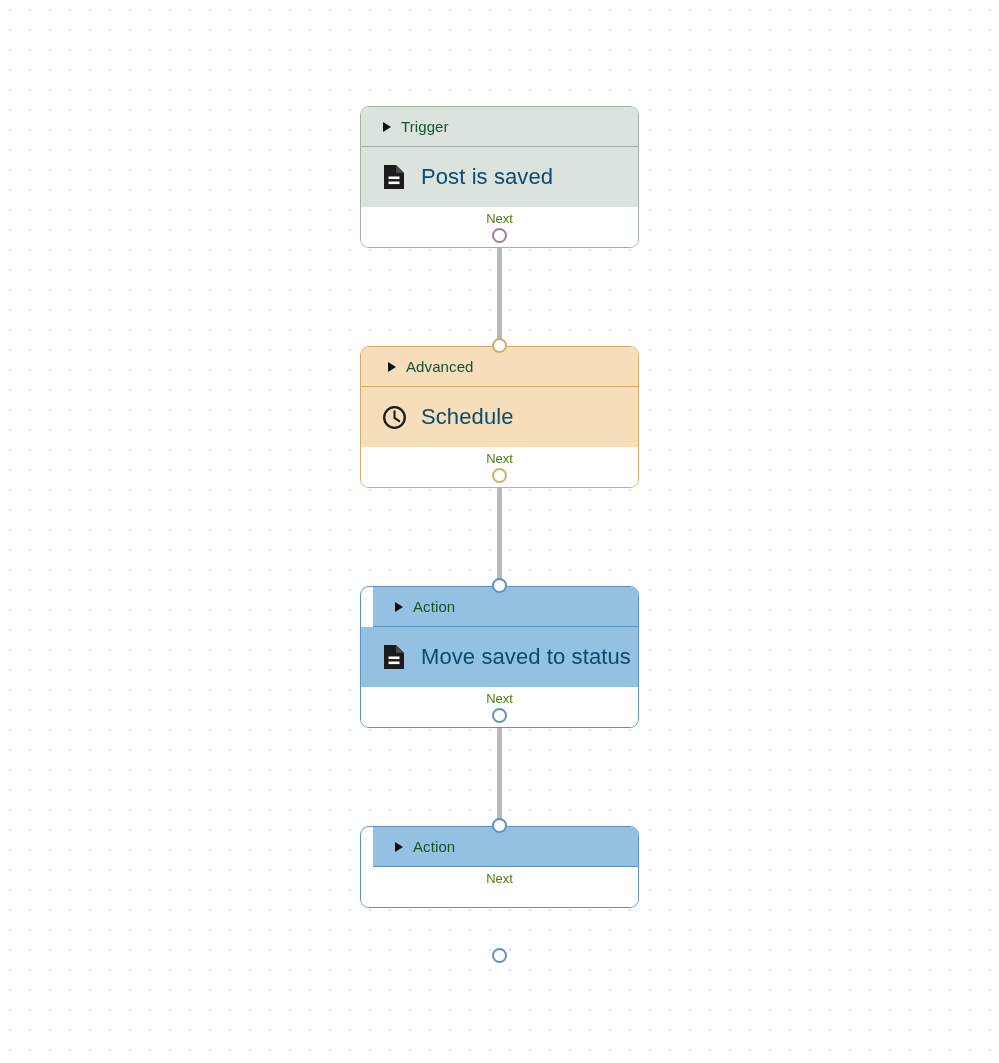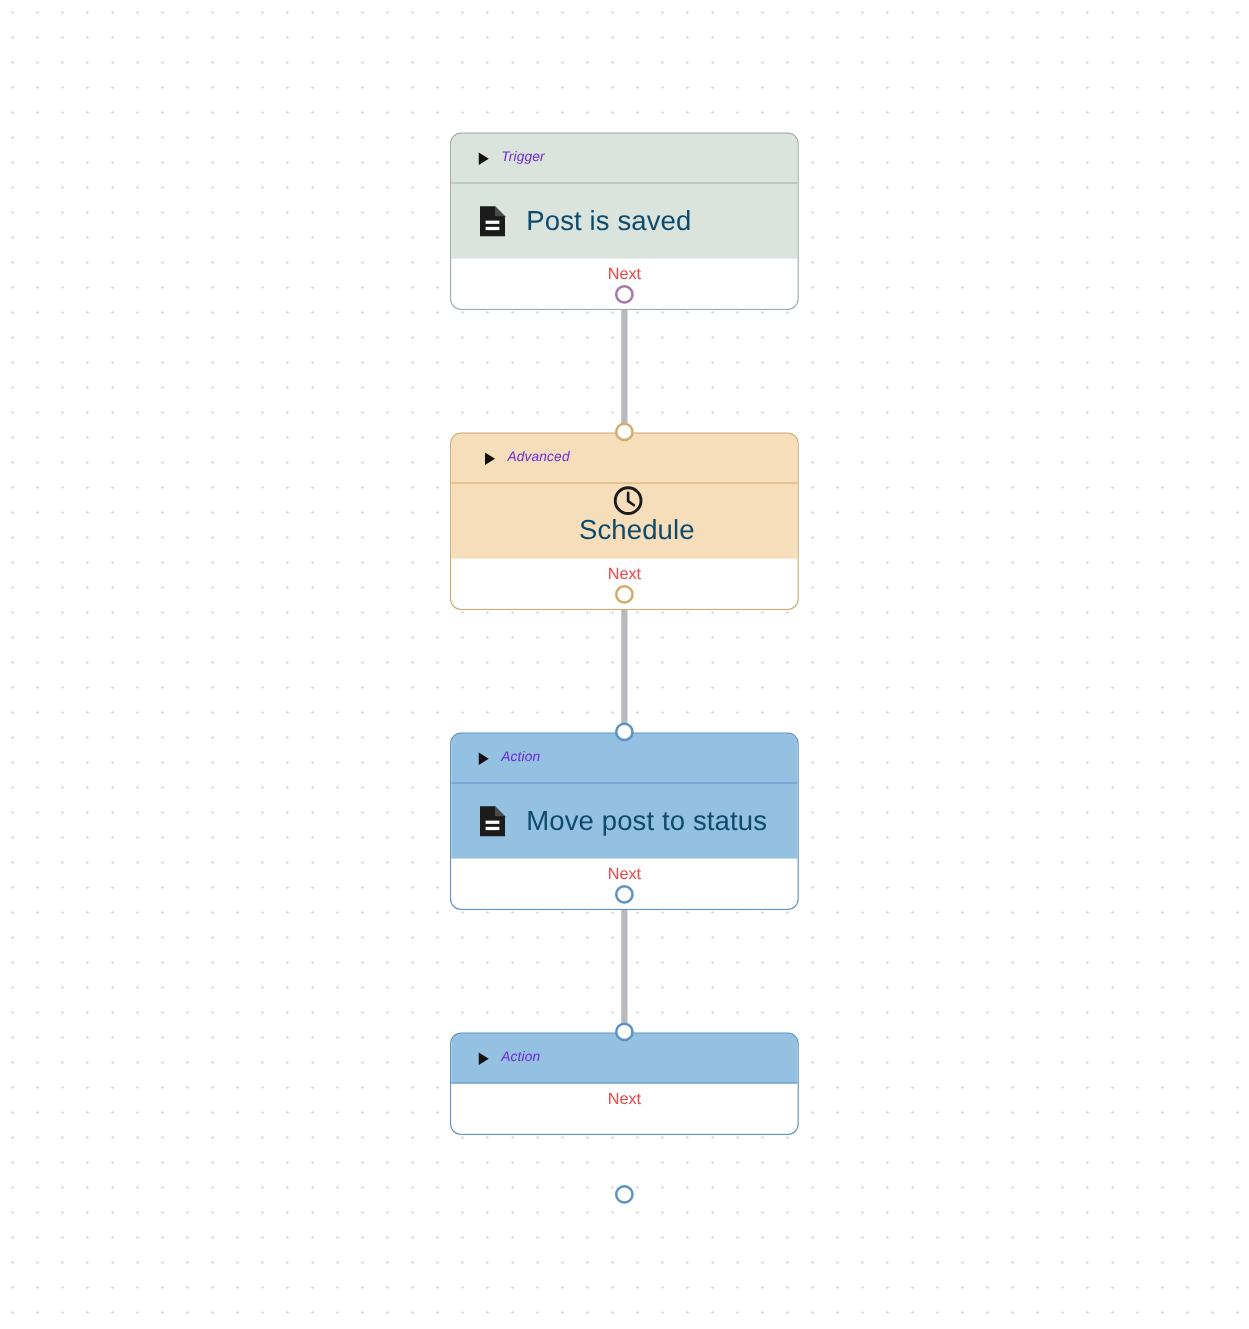--- a/index.html
+++ b/index.html
@@ -61,25 +61,24 @@
   .caret {
     width: 0;
     height: 0;
     border-left: 8px solid #111111;
     border-top: 5px solid transparent;
     border-bottom: 5px solid transparent;
     margin-right: 10px;
     flex: none;
   }
   .header-label {
-    font-size: 11px;
-    color: #6d28d9;
+    font-size: 15px;
+    color: #14532d;
     letter-spacing: 0.1px;
     line-height: 1;
-    font-style: italic;
   }
 
   .node-body {
     height: 60px;
     display: flex;
     align-items: center;
     padding-left: 20px;
     box-sizing: border-box;
   }
   .body-icon {
@@ -103,21 +102,21 @@
     height: 40px;
     background: #ffffff;
     display: flex;
     align-items: flex-start;
     justify-content: center;
     padding-top: 5px;
     box-sizing: border-box;
   }
   .footer-label {
     font-size: 13px;
-    color: #ef4444;
+    color: #4d7c0f;
     line-height: 1;
   }
 
   
   .port {
     position: absolute;
     width: 15px;
     height: 15px;
     border-radius: 50%;
     background: #ffffff;
@@ -127,24 +126,24 @@
     left: 492px;
   }
 
   
   .theme-trigger  .node-inner  { border-color: #9fb0a7; }
   .theme-trigger  .node-header { background: #dbe3dd; border-bottom-color: #9fb0a7; }
   .theme-trigger  .node-body   { background: #dbe3dd; }
 
   .theme-advanced .node-inner  { border-color: #d3ab6b; }
   .theme-advanced .node-header { background: #f6debb; border-bottom-color: #d3ab6b; padding-left: 27px; }
-  .theme-advanced .node-body   { background: #f6debb; flex-direction: column; }
+  .theme-advanced .node-body   { background: #f6debb; }
 
   .theme-action   .node-inner  { border-color: #5b93c4; }
-  .theme-action   .node-header { background: #94c0e2; border-bottom-color: #5b93c4; }
+  .theme-action   .node-header { background: #94c0e2; border-bottom-color: #5b93c4; margin-left: 12px; }
   .theme-action   .node-body   { background: #94c0e2; }
 </style>
 </head>
 <body>
 
 <div id="canvas">
 
   <div class="edge" style="top:236px; height:110px;"></div>
   <div class="edge" style="top:476px; height:110px;"></div>
   <div class="edge" style="top:716px; height:110px;"></div>
@@ -204,21 +203,21 @@
       </div>
       <div class="node-body">
         <span class="body-icon">
           <svg width="24" height="26" viewBox="0 0 24 26">
             <path d="M2 1 h12 l8 8 v16 H2 Z" fill="#1b1b1b"></path>
             <path d="M14 1 l8 8 h-8 Z" fill="#4a4a4a"></path>
             <rect x="6.5" y="12.5" width="11" height="2.6" fill="#ffffff"></rect>
             <rect x="6.5" y="17.5" width="11" height="2.6" fill="#ffffff"></rect>
           </svg>
         </span>
-        <span class="body-label">Move post to status</span>
+        <span class="body-label">Move saved to status</span>
       </div>
       <div class="node-footer">
         <span class="footer-label">Next</span>
       </div>
     </div>
   </div>
   <div class="port" style="top:578px; border-color:#5b93c4;"></div>
   <div class="port" style="top:708px; border-color:#5b93c4;"></div>
 
   <div class="node theme-action" style="top:826px;">

